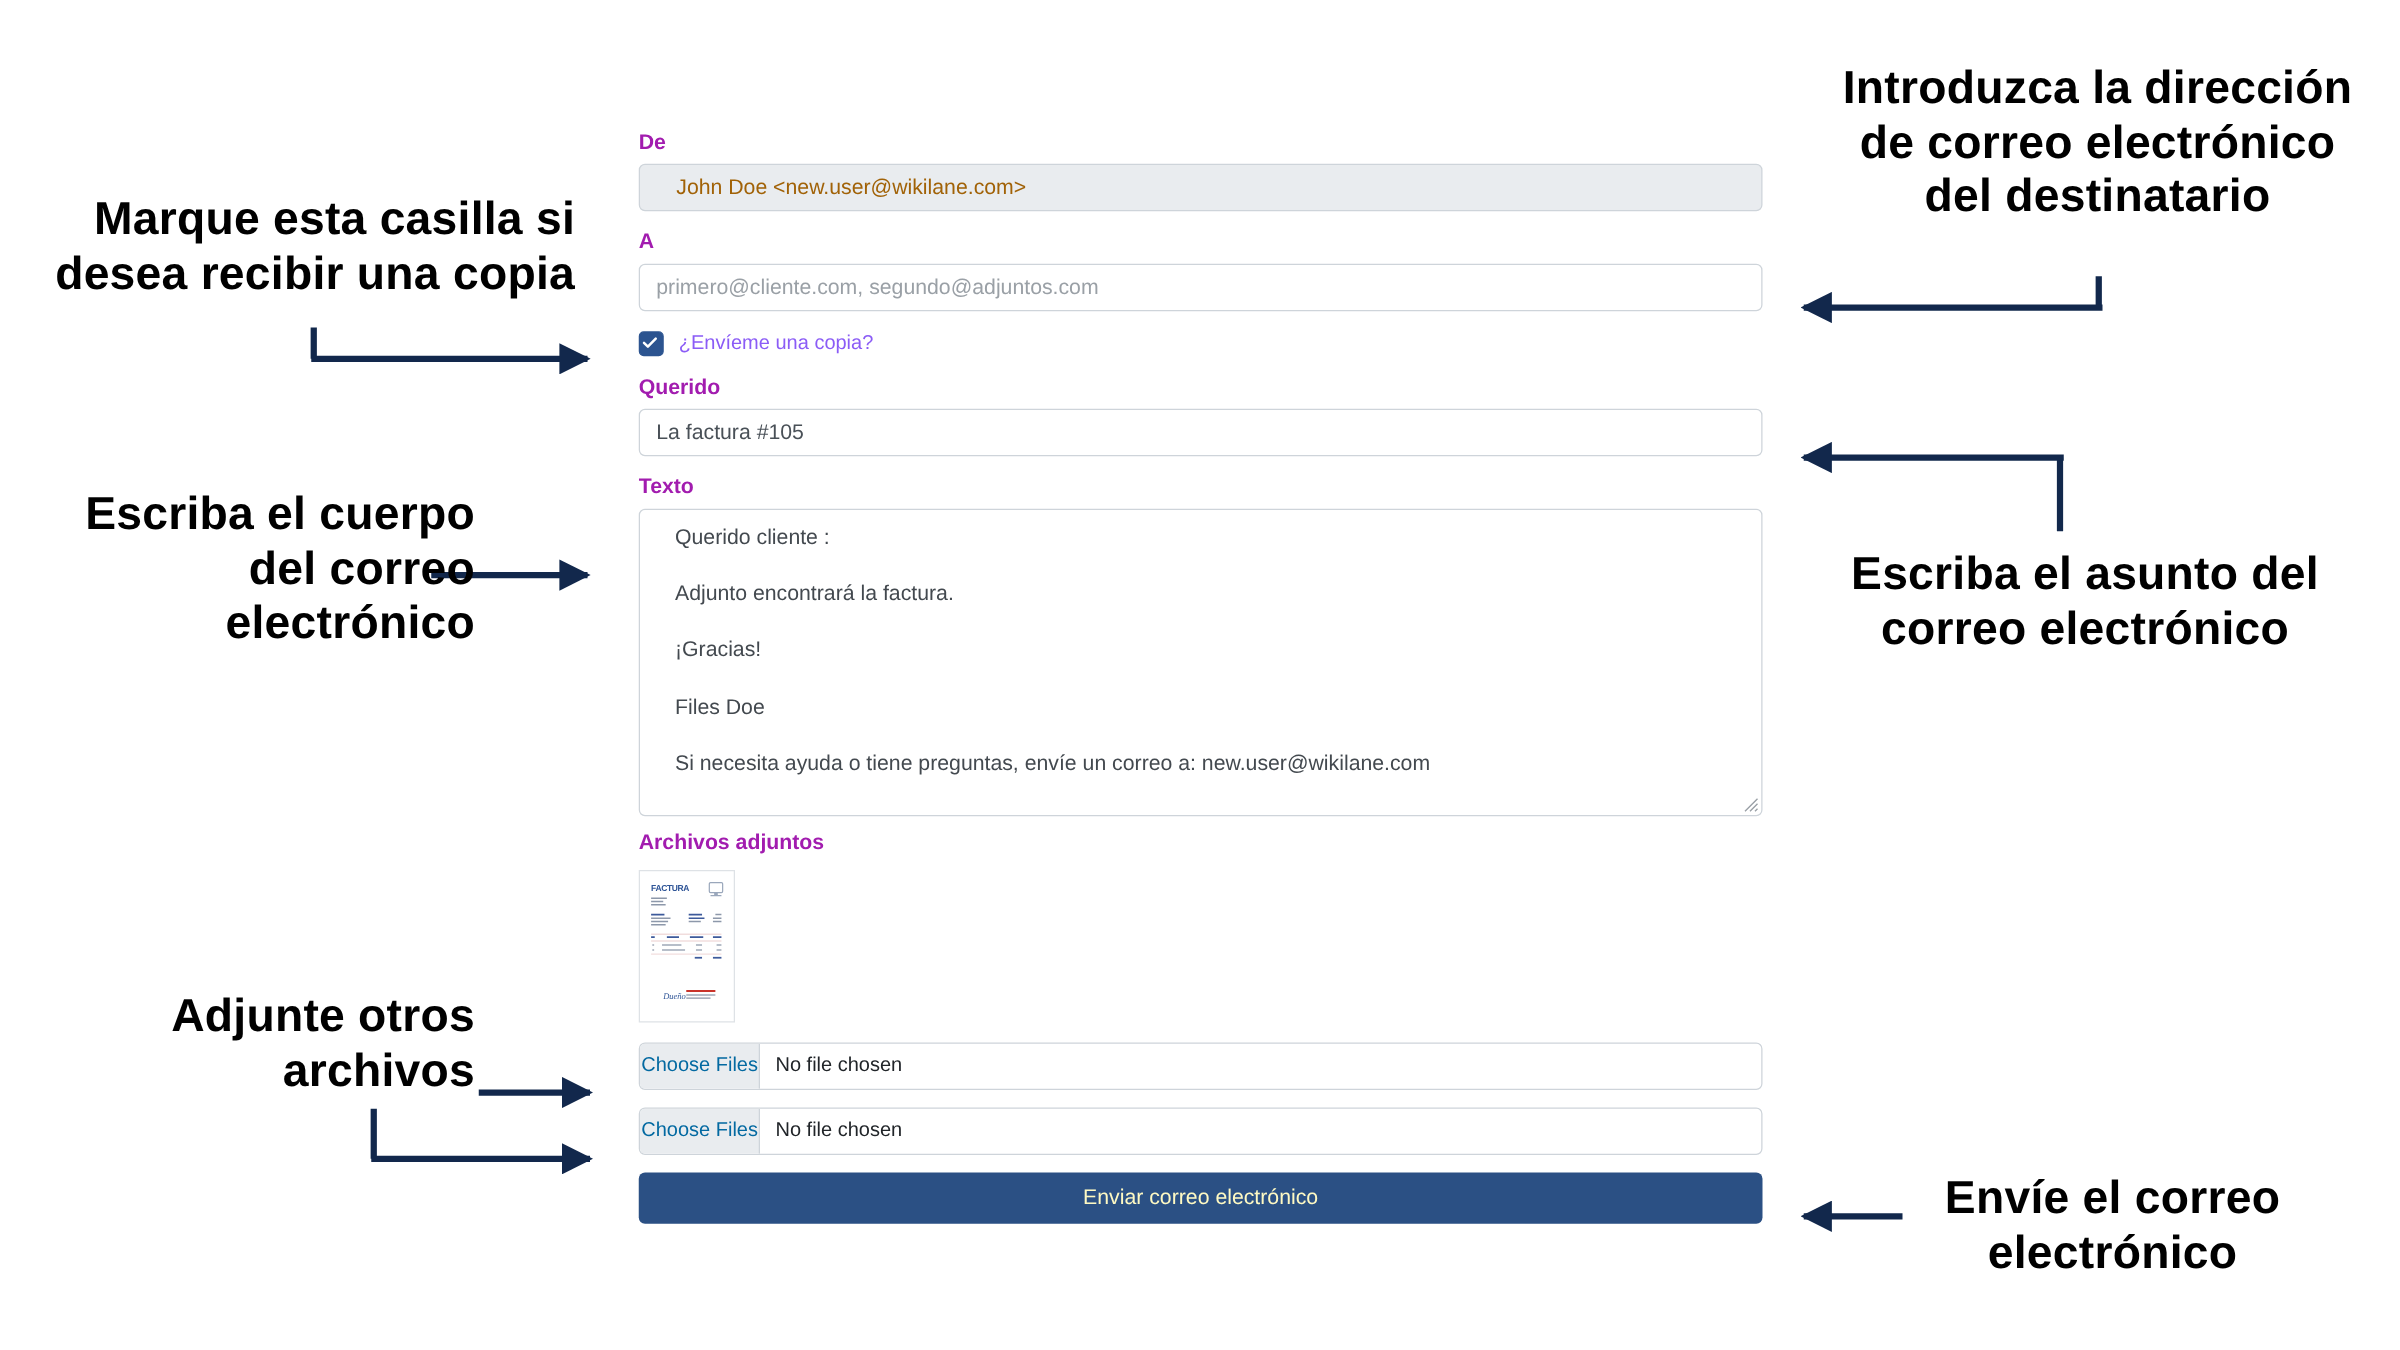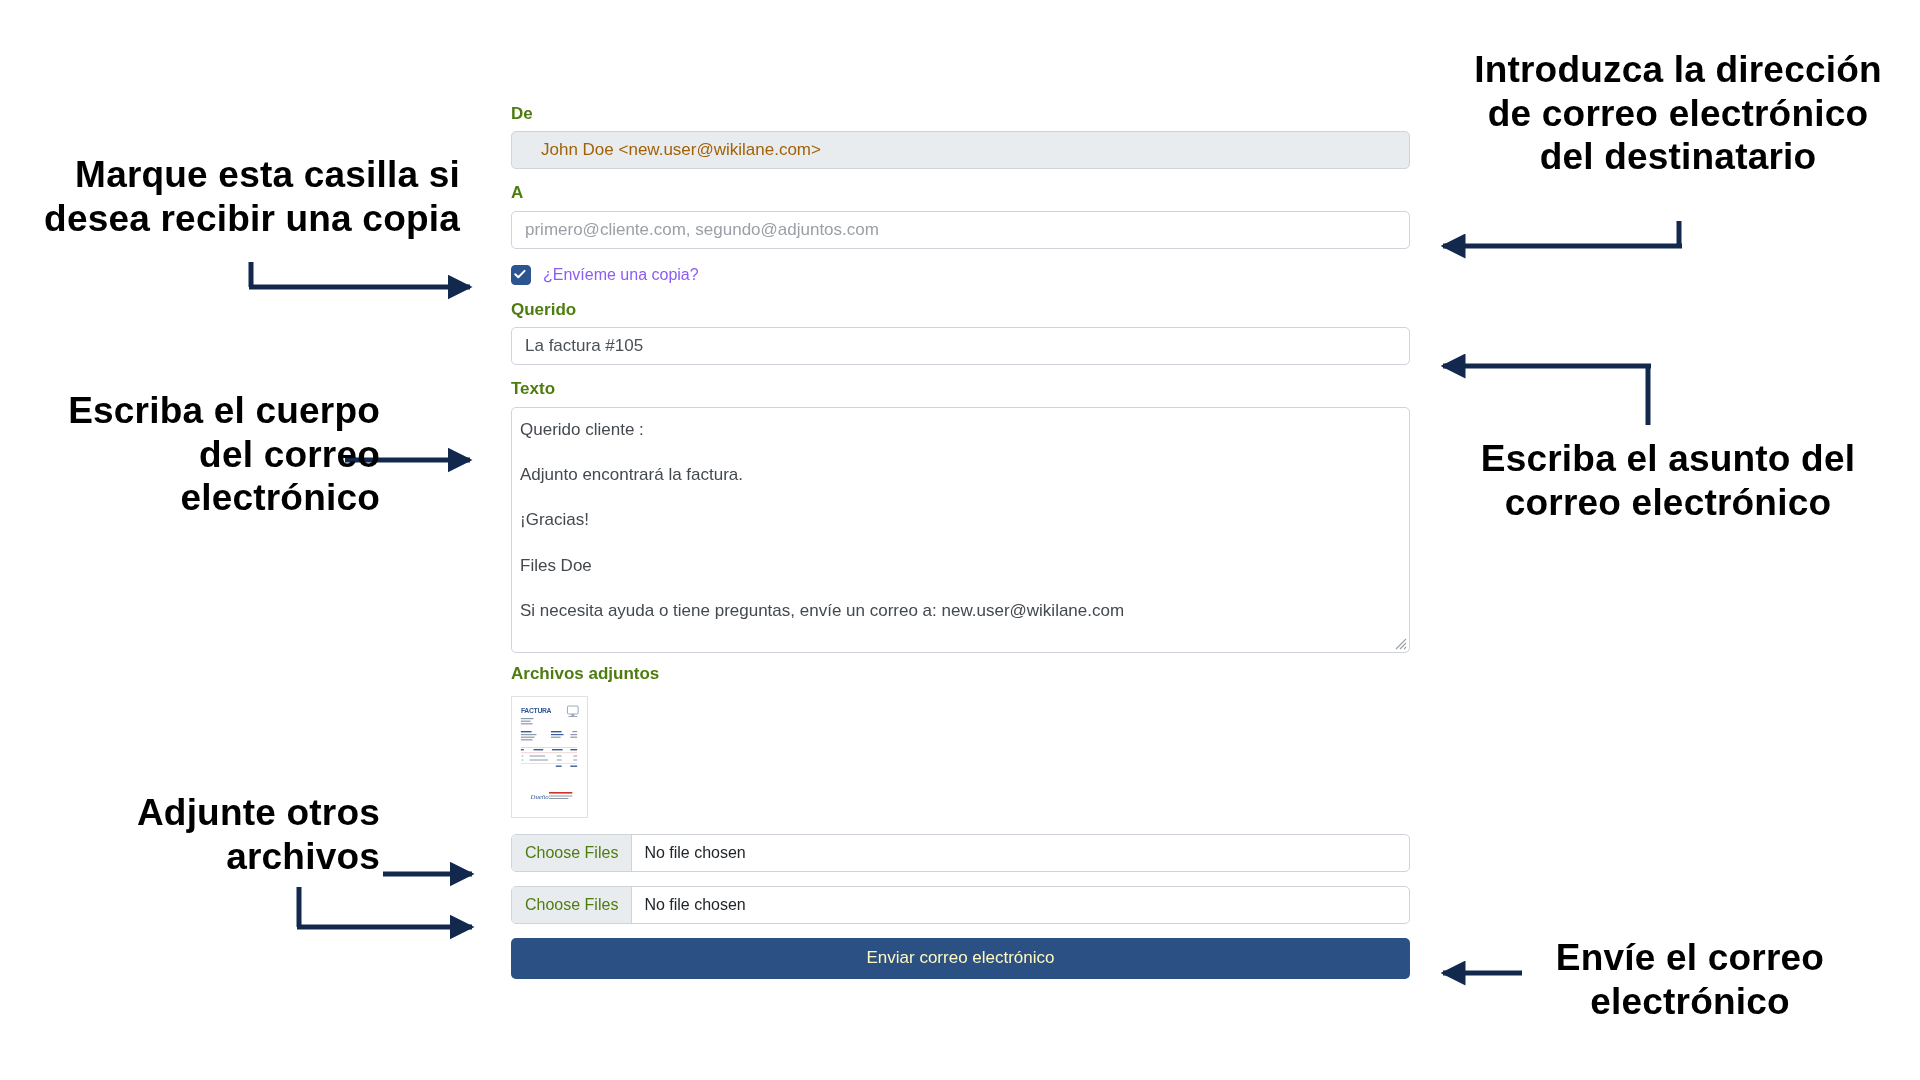--- a/index.html
+++ b/index.html
@@ -43,21 +43,21 @@
   #email-form {
     position: absolute;
     left: 511px;
     top: 104px;
     width: 899px;
     z-index: 1;
   }
   .field-label {
     font-size: 17px;
     font-weight: bold;
-    color: #4d7c0f;
+    color: #a21caf;
     margin: 0 0 7px 0;
     line-height: 1.2;
   }
   .form-control {
     box-sizing: border-box;
     width: 100%;
     height: 38px;
     border: 1px solid #ced4da;
     border-radius: 5px;
     background: #ffffff;
@@ -107,21 +107,21 @@
   }
 
   
   .textarea-box {
     box-sizing: border-box;
     width: 100%;
     height: 246px;
     border: 1px solid #ced4da;
     border-radius: 5px;
     background: #ffffff;
-    padding: 12px 13px 0 8px;
+    padding: 12px 13px 0 28px;
     position: relative;
     overflow: hidden;
   }
   .textarea-box p {
     margin: 0 0 25px 0;
     font-size: 17px;
     color: #43494f;
     line-height: 1.2;
   }
   .resize-handle {
@@ -154,23 +154,23 @@
     border-radius: 5px;
     background: #ffffff;
     display: flex;
     align-items: stretch;
     overflow: hidden;
     margin-bottom: 14px;
   }
   .file-btn {
     background: #e9ecef;
     border-right: 1px solid #ced4da;
-    color: #4d7c0f;
+    color: #0369a1;
     font-size: 16px;
-    padding: 0 13px;
+    padding: 0 1px;
     display: flex;
     align-items: center;
     flex: 0 0 auto;
     white-space: nowrap;
   }
   .file-name {
     color: #212529;
     font-size: 16px;
     padding: 0 12px;
     display: flex;

